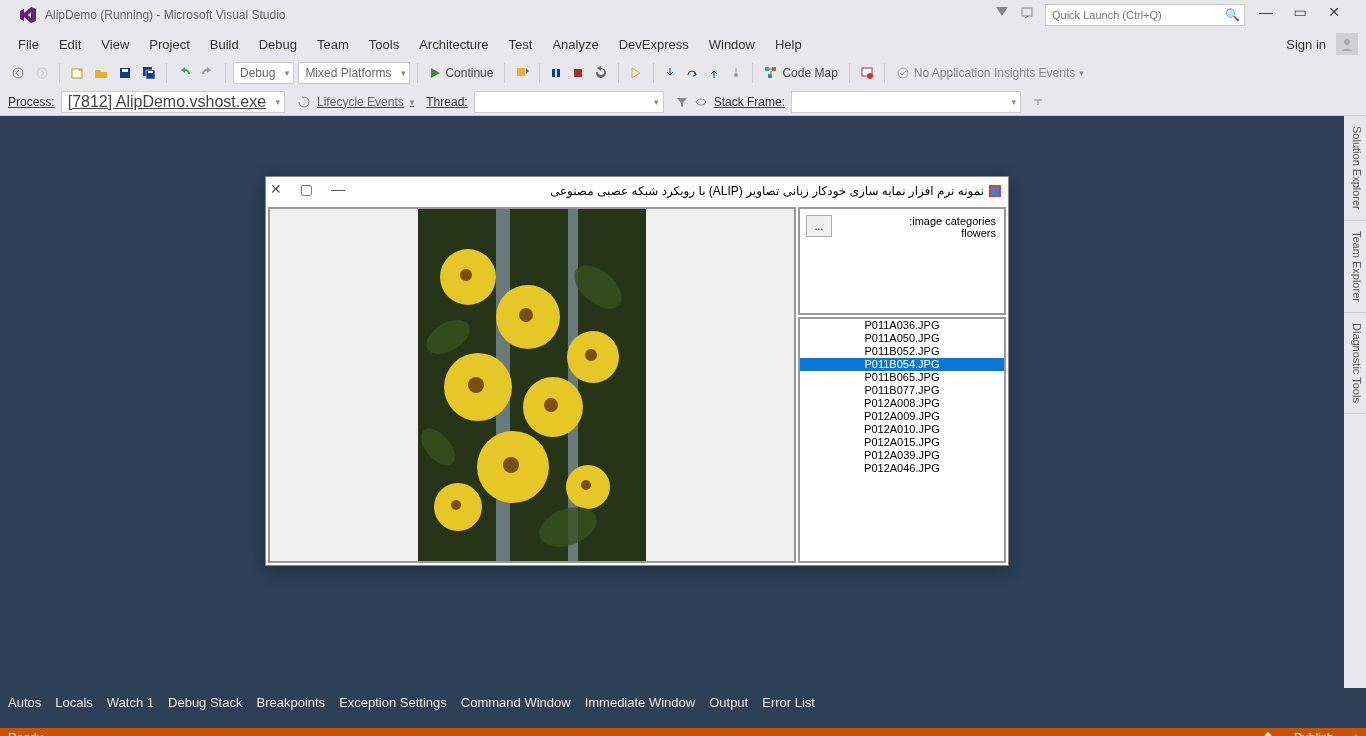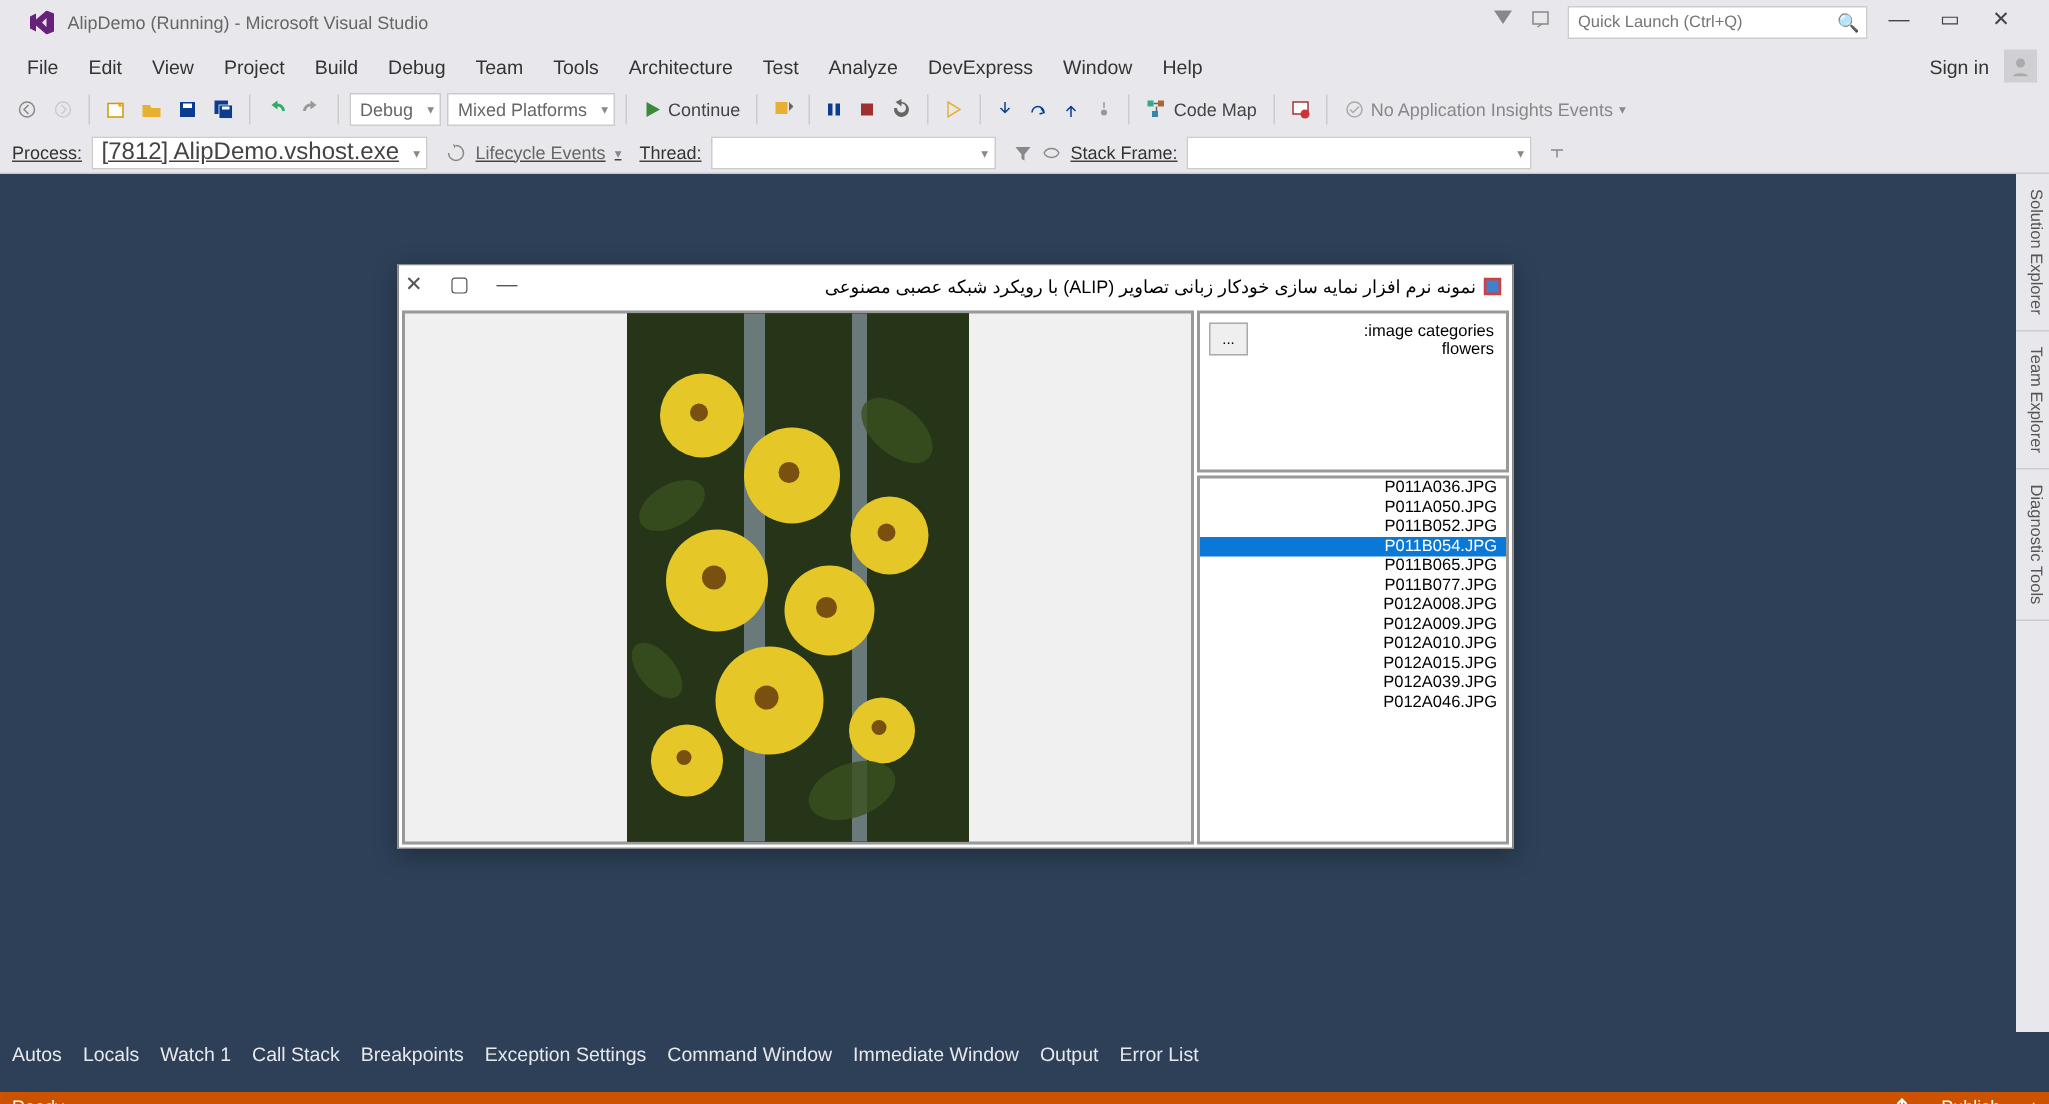--- a/index.html
+++ b/index.html
@@ -36,21 +36,21 @@
 .appwin .apptitle .appicon { width:14px; height:14px; margin-left:4px; display:inline-flex; align-items:center; justify-content:center;}
 .appwin .apptitle .wbtns { position:absolute; left:4px; top:4px; direction:ltr; display:flex; gap:18px; font-size:14px; color:#555;}
 .appwin .appbody { height: calc(100% - 28px); display:flex; padding:2px; gap:2px;}
 .appwin .leftpane { flex:1; border:2px solid #999; background:#f0f0f0; display:flex; align-items:center; justify-content:center; overflow:hidden;}
 .appwin .leftpane .photo { width:228px; height:356px; background: radial-gradient(circle at 40% 35%, #e8d030 0%, #d8c020 8%, #2a3818 10%, #304020 15%), radial-gradient(circle at 60% 55%, #e8d030 0%, #d8c020 10%, #2a3818 12%, #304020 18%), linear-gradient(#2a3818, #304020); position:relative;}
 .appwin .rightcol { width:208px; display:flex; flex-direction:column; gap:2px;}
 .appwin .catbox { height:108px; border:2px solid #999; background:#fff; position:relative; padding:6px; font-size:11px;}
 .appwin .catbox .browsebtn { width:26px; height:22px; border:1px solid #aaa; background:#efefef; display:flex;align-items:center;justify-content:center; font-size:10px;}
 .appwin .catbox .catlbl { position:absolute; right:8px; top:6px; text-align:right;}
 .appwin .filebox { flex:1; border:2px solid #999; background:#fff; overflow:auto; font-size:11px; }
-.appwin .filebox .fitem { padding:0 6px; text-align:right; line-height:13px;}
+.appwin .filebox .fitem { padding:0 6px; text-align:center; line-height:13px;}
 .appwin .filebox .fitem.sel { background:#0a78d6; color:#fff;}
 .bottomtabs { height:28px; background:#2d4058; display:flex; align-items:center; padding:0 8px; gap:14px; font-size:13px; color:#e8e8ec;}
 .statusbar { height:20px; background:#cc5200; color:#fff; display:flex; align-items:center; padding:0 8px; font-size:12px;margin-top:12px;}
 .statusbar .sspacer { flex:1;}
 .statusbar .pub { display:flex; align-items:flex-start; gap:20px;}
 svg { display:block;}
 </style>
 </head>
 <body>
 
@@ -367,21 +367,21 @@
           </div>
       </div>
     </div>
   </div>
 </div>
 
 <div class="bottomtabs">
   <span>Autos</span>
   <span>Locals</span>
   <span>Watch 1</span>
-  <span>Call Stack</span>
+  <span>Debug Stack</span>
   <span>Breakpoints</span>
   <span>Exception Settings</span>
   <span>Command Window</span>
   <span>Immediate Window</span>
   <span>Output</span>
   <span>Error List</span>
 </div>
 
 <div class="statusbar">
   <span>Ready</span>

